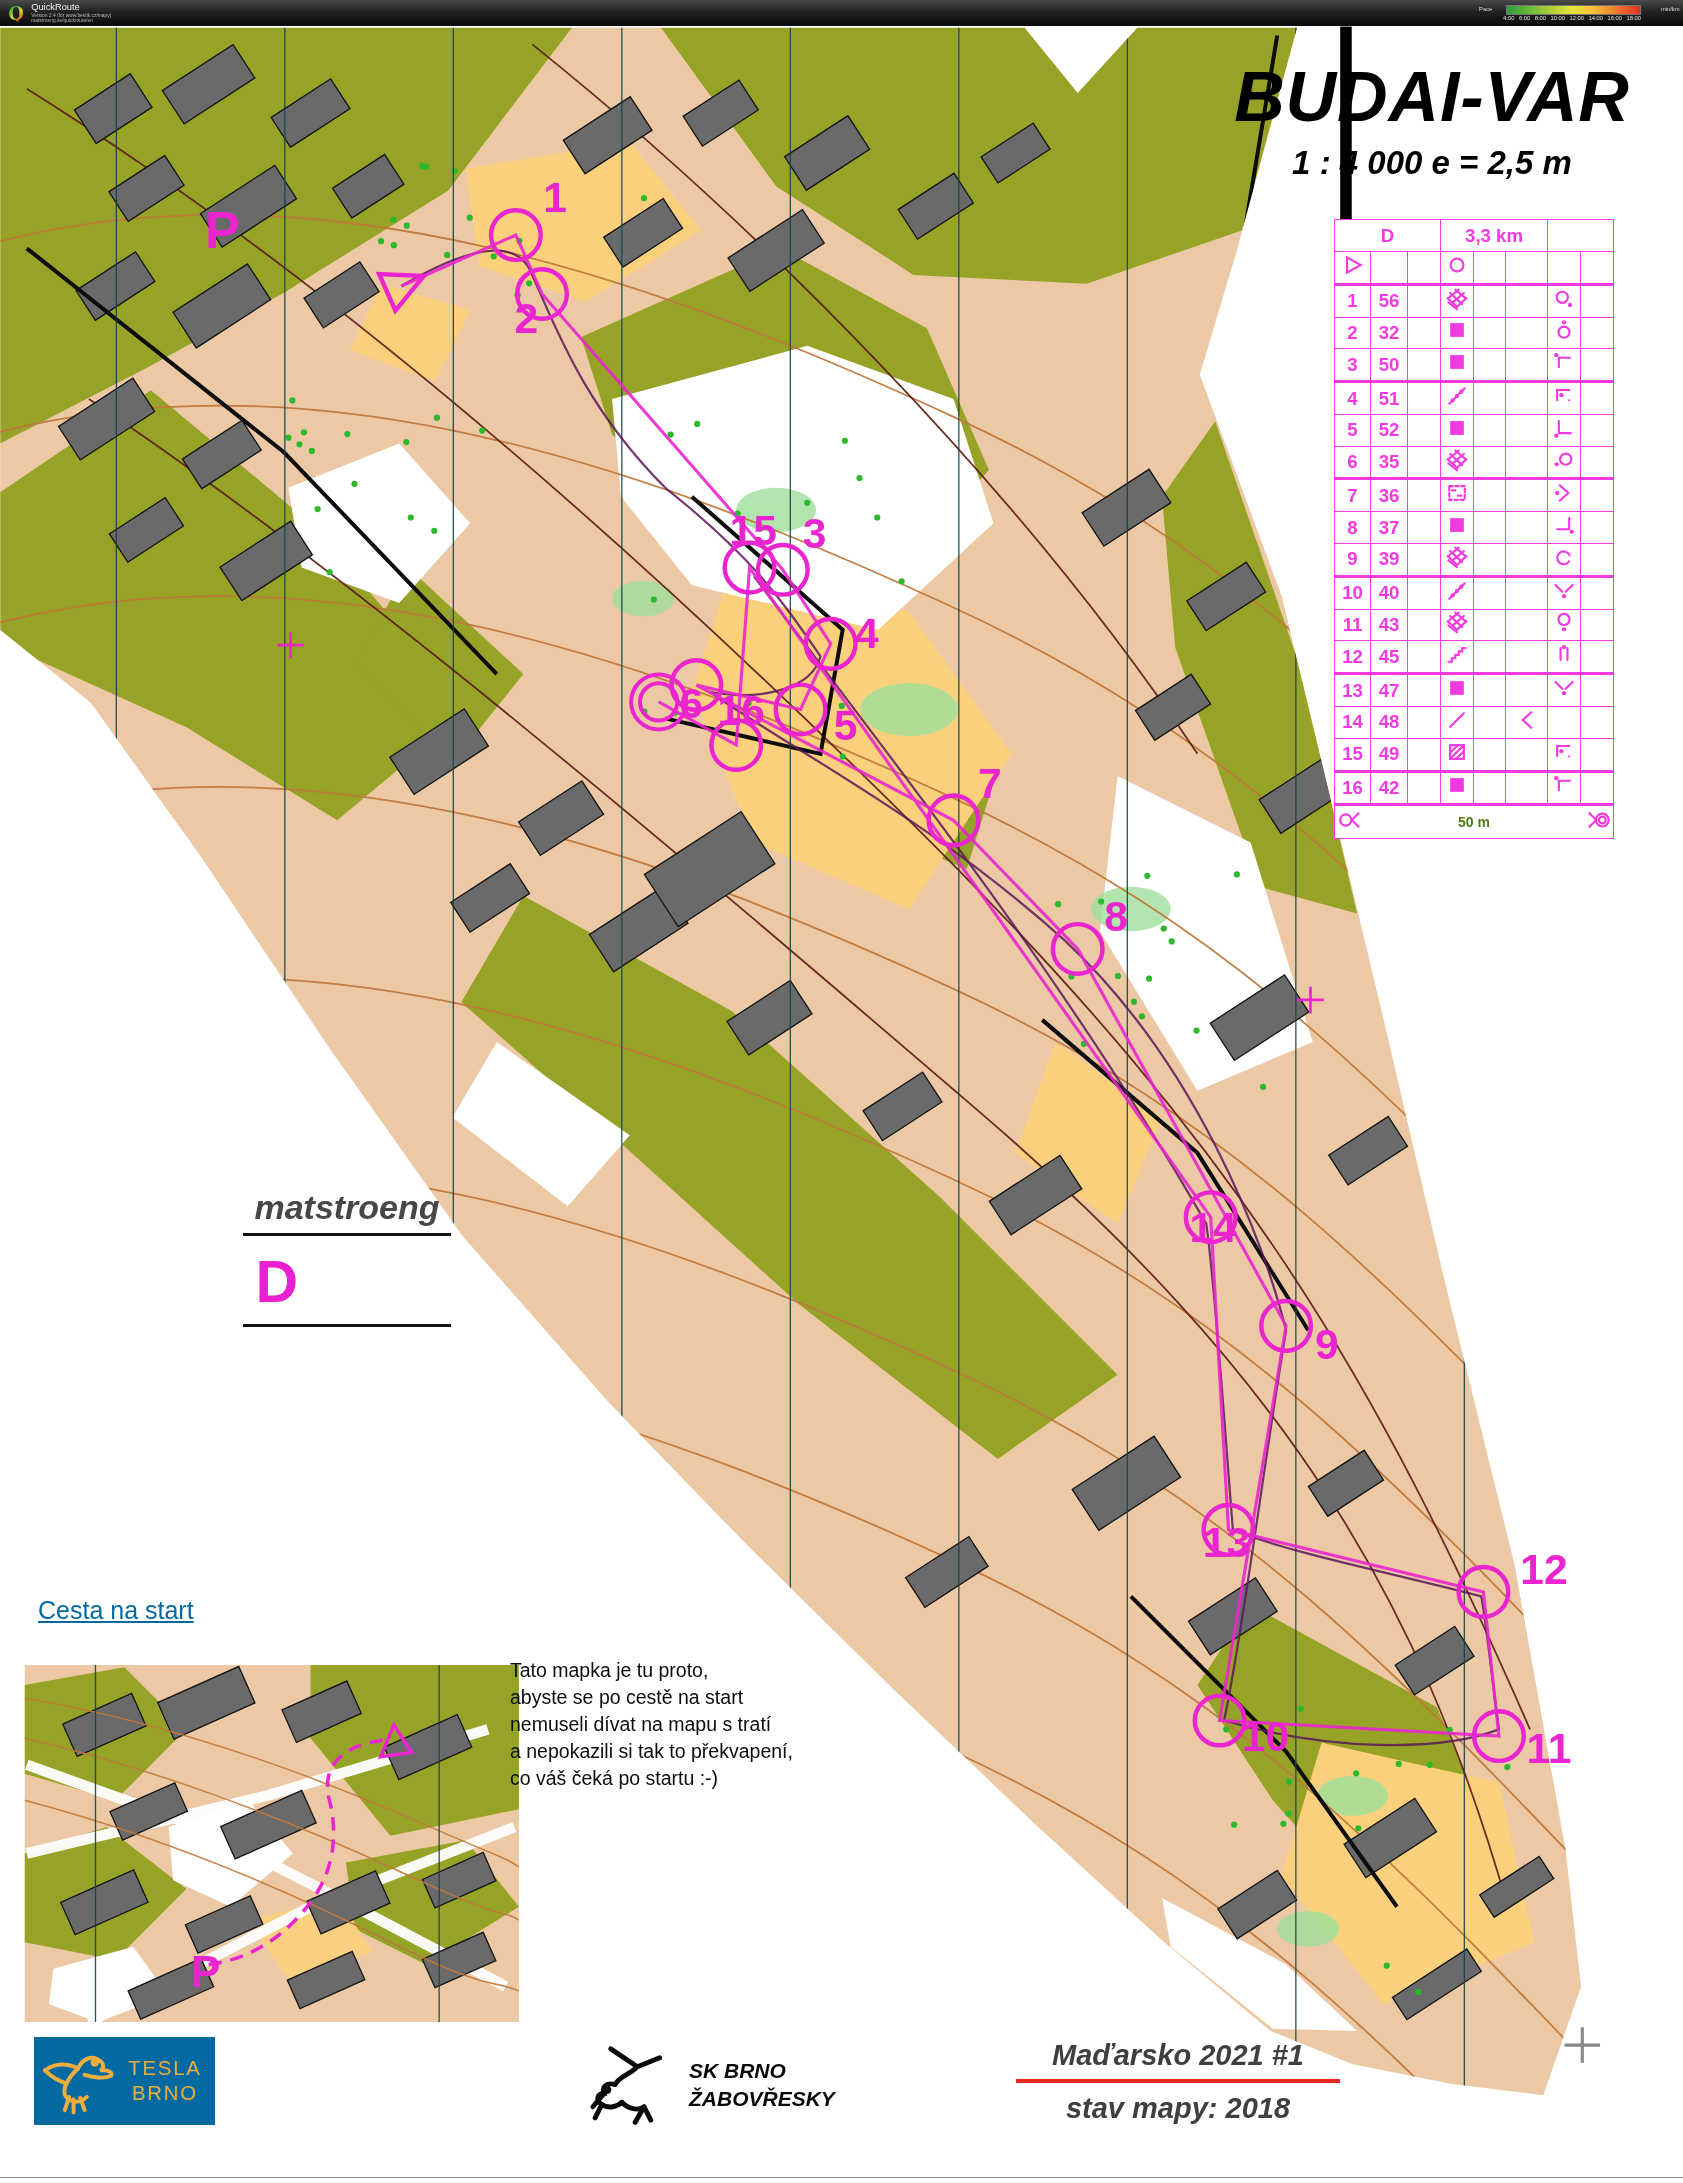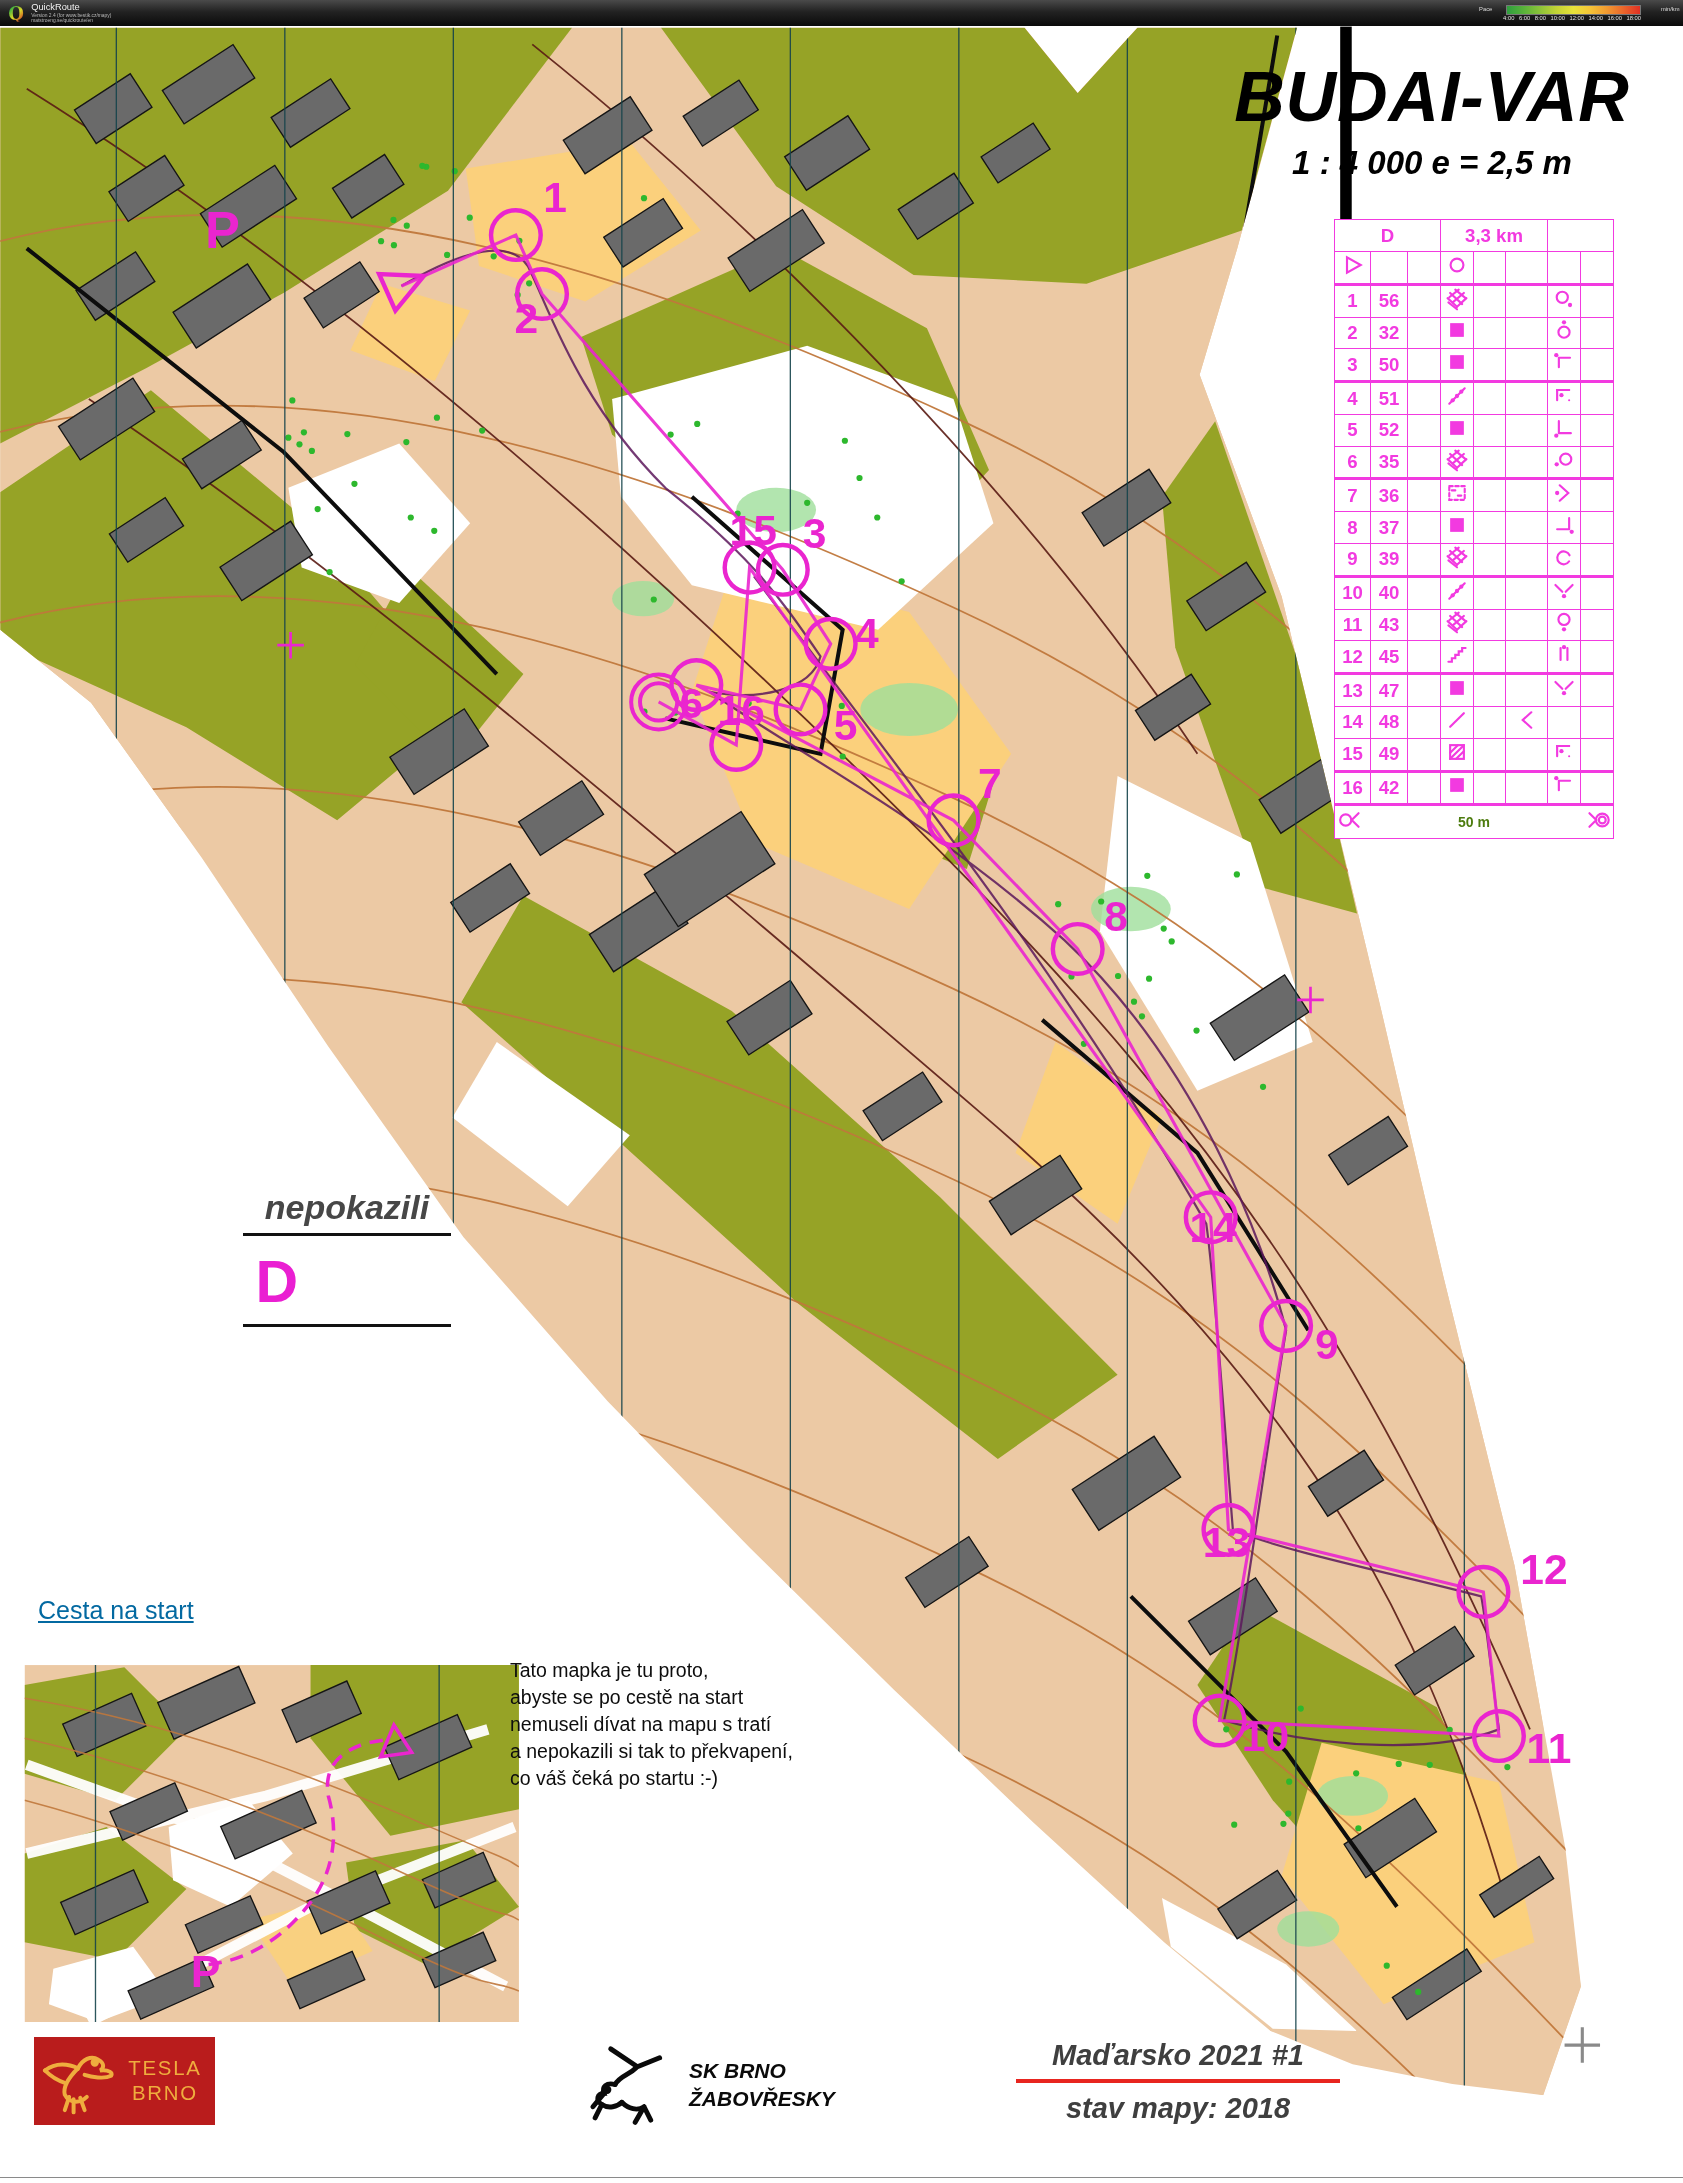--- a/index.html
+++ b/index.html
@@ -41,21 +41,21 @@
   
   .kat{position:absolute;left:243px;top:1188px;width:208px;z-index:20;}
   .kat .lab{font-size:34px;font-weight:700;font-style:italic;color:#474747;text-align:center;}
   .kat .rule{height:3.1px;background:#111;margin-top:6.2px;}
   .kat .val{font-size:59px;font-weight:800;color:#ea1fd2;margin:11.5px 0 8px 12.4px;}
   
   .cesta-title{position:absolute;left:38px;top:1596px;font-size:25px;color:#0369a1;z-index:20;text-decoration:underline;}
   .note{position:absolute;left:510px;top:1637px;width:337px;z-index:20;
     font-size:19.5px;line-height:1.38;color:#0d0d0d;margin-top:20px;}
   
-  .tesla{position:absolute;left:34px;top:2037px;width:181px;height:88px;background:#b91c1c;z-index:20;
+  .tesla{position:absolute;left:34px;top:2037px;width:181px;height:88px;background:#0369a1;z-index:20;
     display:flex;align-items:center;}
   .tesla .bird{margin-left:4.4px;}
   .tesla .txt{color:#efad3e;font-size:20.4px;letter-spacing:1.8px;line-height:1.25;text-align:center;flex:1;margin-right:3.5px;}
   .club{position:absolute;left:584px;top:2040px;z-index:20;display:flex;align-items:center;gap:8px;}
   .club .txt{margin-left:8px;font-style:italic;font-weight:800;font-size:21px;color:#0a0a0a;line-height:1.3;}
   .event{position:absolute;left:1016px;top:2039px;width:324px;z-index:20;text-align:center;
     color:#3f3f3f;font-style:italic;font-weight:800;}
   .event .l1{font-size:29px;}
   .event .rule{height:4.4px;background:#e8251f;margin:7px 0 9px 0;}
   .event .l2{font-size:29px;}
@@ -763,21 +763,21 @@
                   <circle cx="38" cy="28" r="8" fill="none" stroke="#f23ae0" stroke-width="5" stroke-linecap="round"></circle>
                 </svg></span>
       </div>
           </td>
         </tr>
       </tbody>
     </table>
   </div>
 
 <div class="kat">
-  <div class="lab">nepokazili</div>
+  <div class="lab">matstroeng</div>
   <div class="rule"></div>
   <div class="val">D</div>
   <div class="rule"></div>
 </div>
 
 <div class="cesta-title">Cesta na start</div>
 <div class="note">
   <div>Tato mapka je tu proto,</div>
   <div>abyste se po cestě na start</div>
   <div>nemuseli dívat na mapu s tratí</div>

